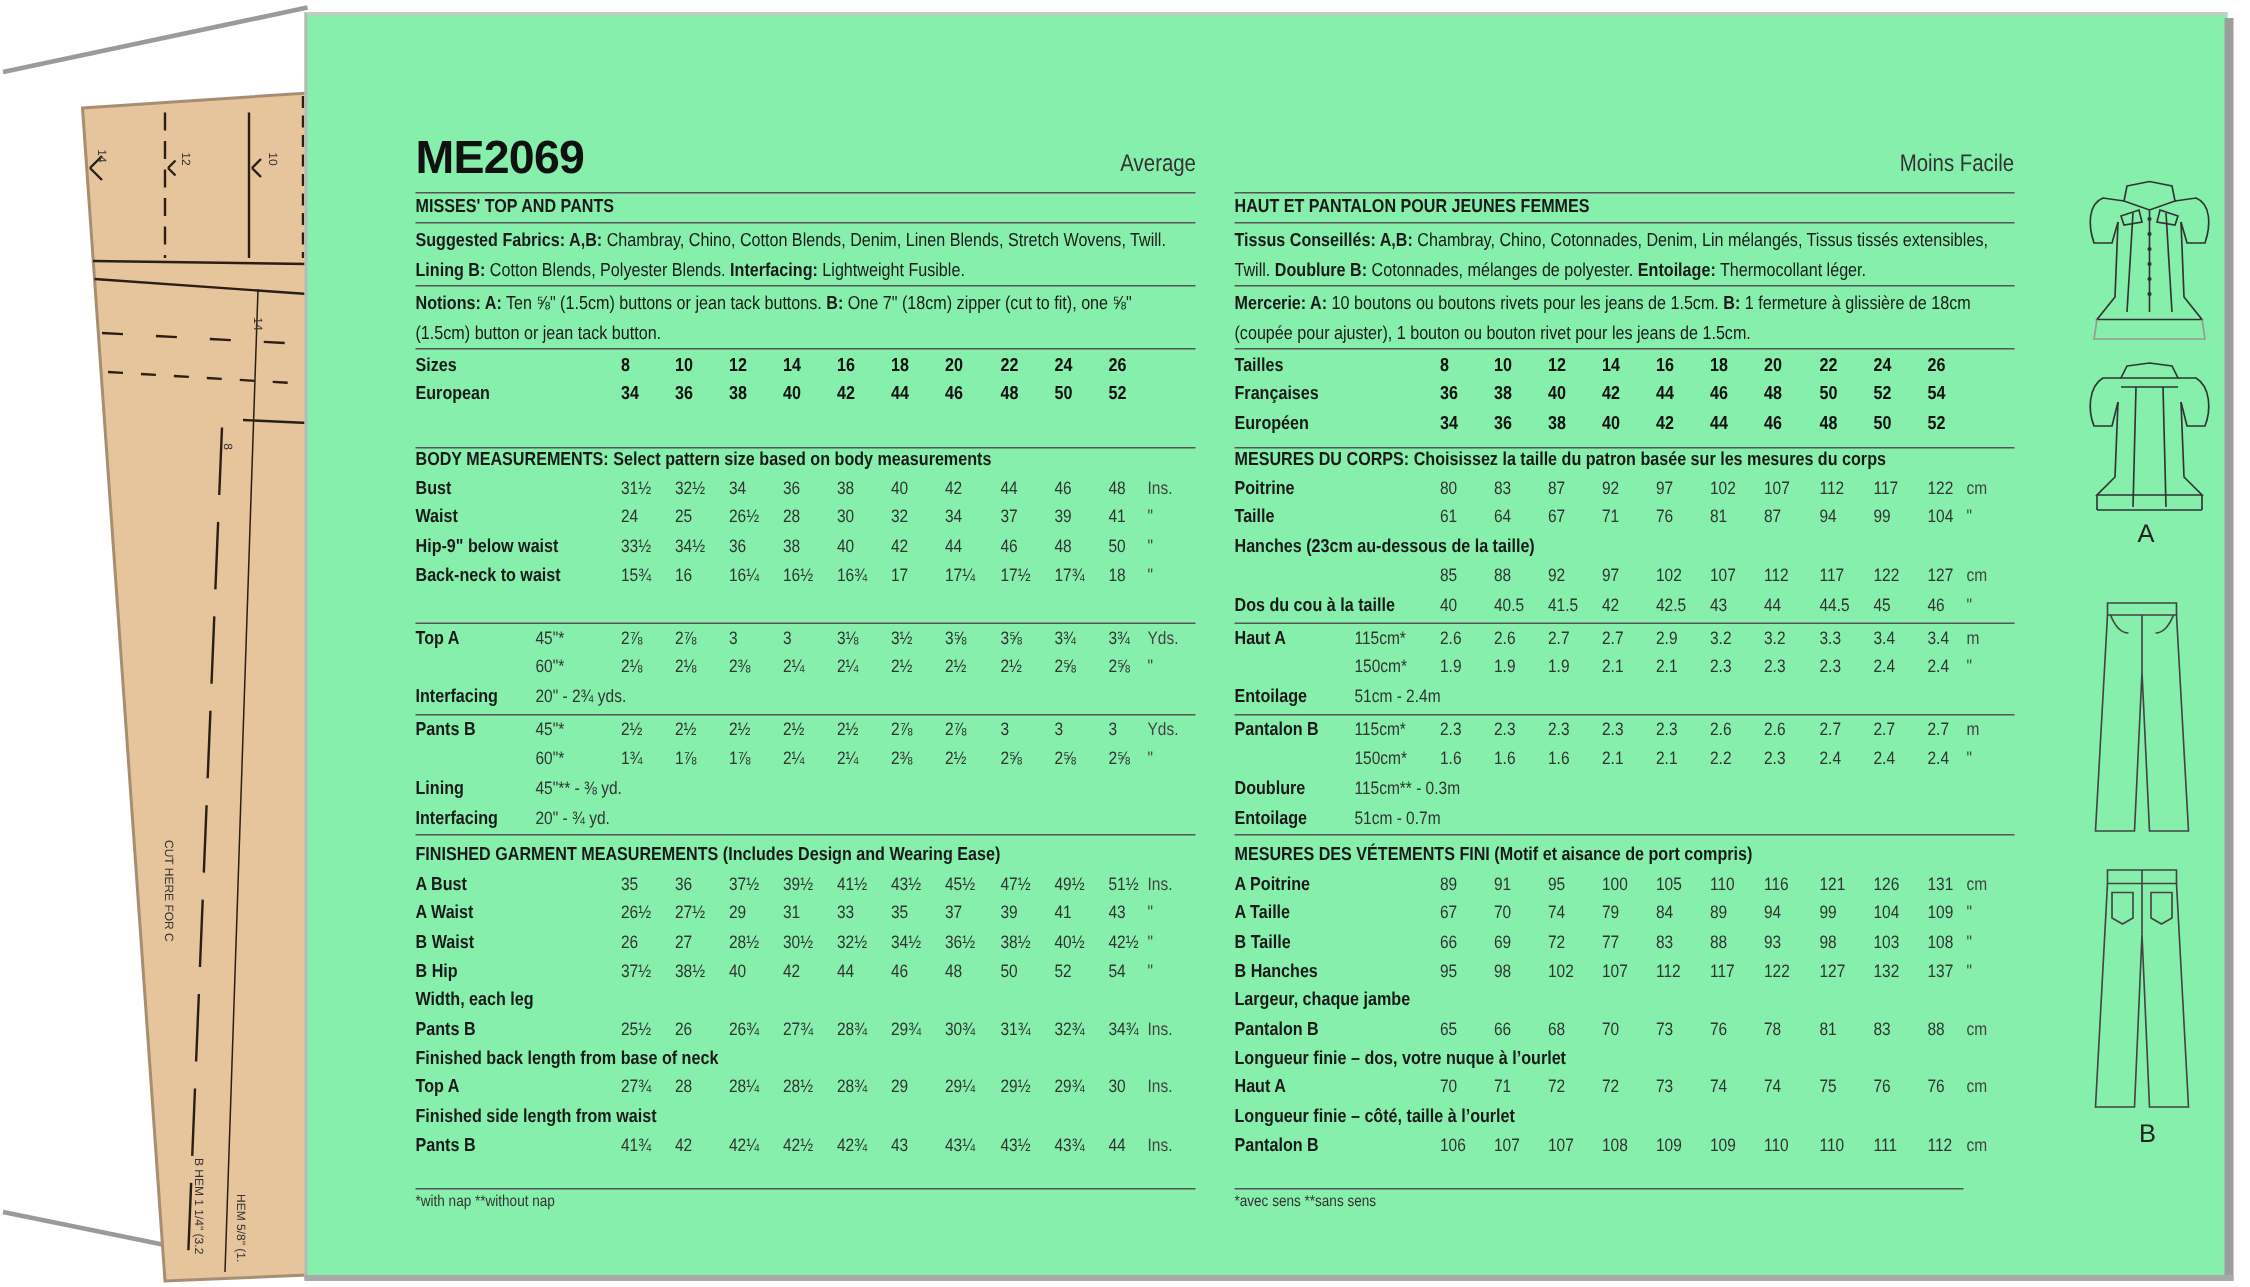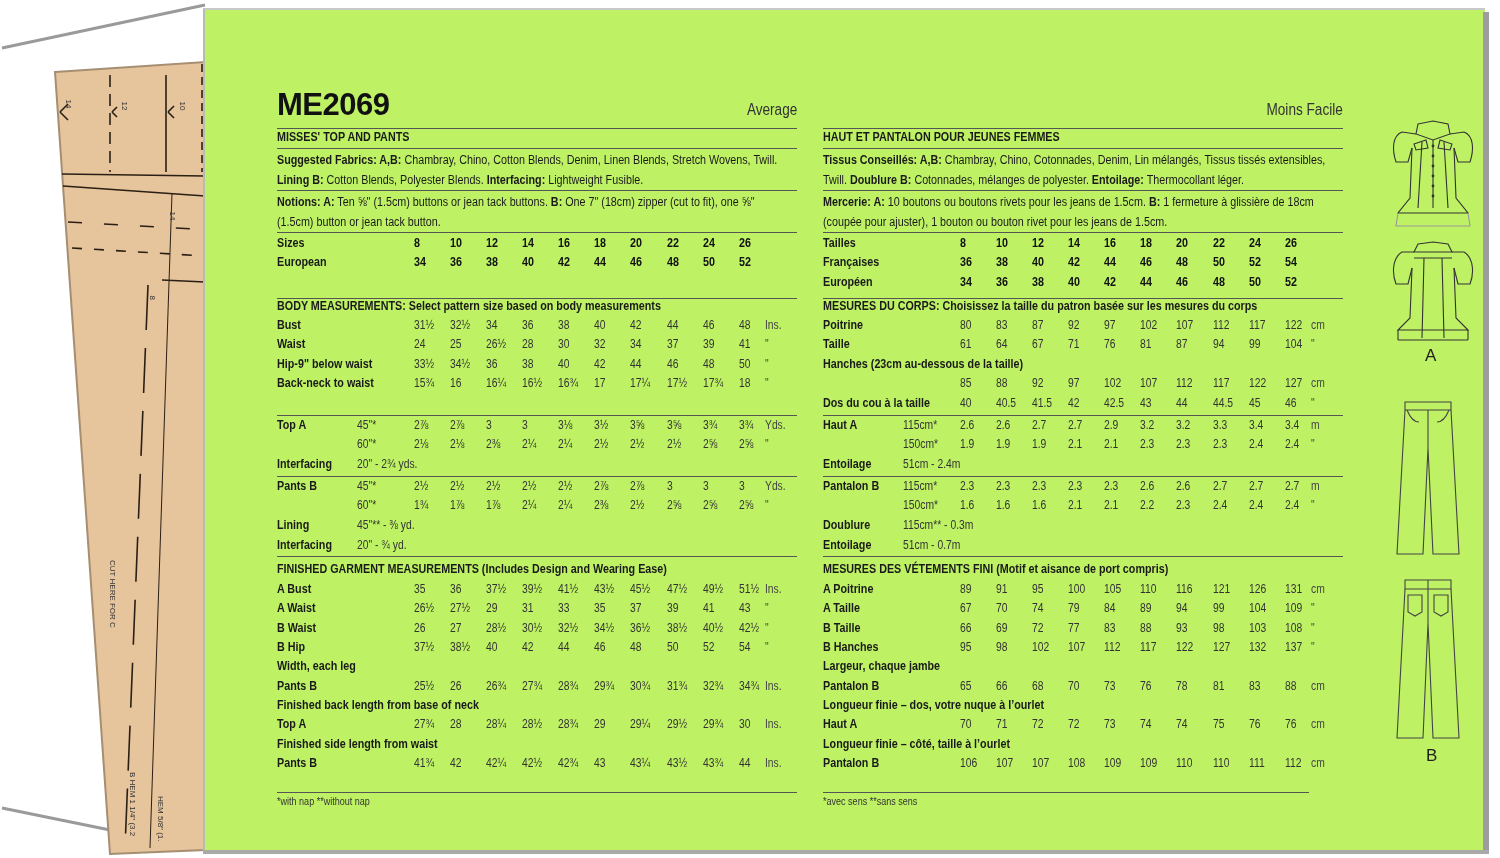--- a/index.html
+++ b/index.html
@@ -3,21 +3,21 @@
 <meta charset="utf-8">
 <style>
   html, body { margin:0; padding:0; }
   body { width:1500px; height:858px; position:relative; overflow:hidden; background:#ffffff;
          font-family:"Liberation Sans", sans-serif; color:#1a1a1a; }
 
   
   .back-sheet { position:absolute; left:0; top:0; width:1500px; height:858px; }
 
   
-  .page { position:absolute; left:203px; top:8px; width:1280px; height:843px; background:#bef264;
+  .page { position:absolute; left:203px; top:8px; width:1280px; height:843px; background:#86efac;
           border-top:2px solid #c8c8c8; border-left:2px solid #b9b9b9; }
   .page-shadow { position:absolute; left:1483px; top:12px; width:6px; height:842px; background:#9d9d9d; }
   .page-bottom { position:absolute; left:203px; top:850px; width:1286px; height:4px; background:#a9a9a9; }
 
   .col { position:absolute; top:0; width:520px; }
   .col.en { left:72px; }
   .col.fr { left:618px; }
 
   .header-row { position:absolute; top:78px; left:0; width:520px; height:40px; }
   .pattern-no { position:absolute; left:0; top:0; font-family:"Liberation Sans", sans-serif; font-weight:bold;

